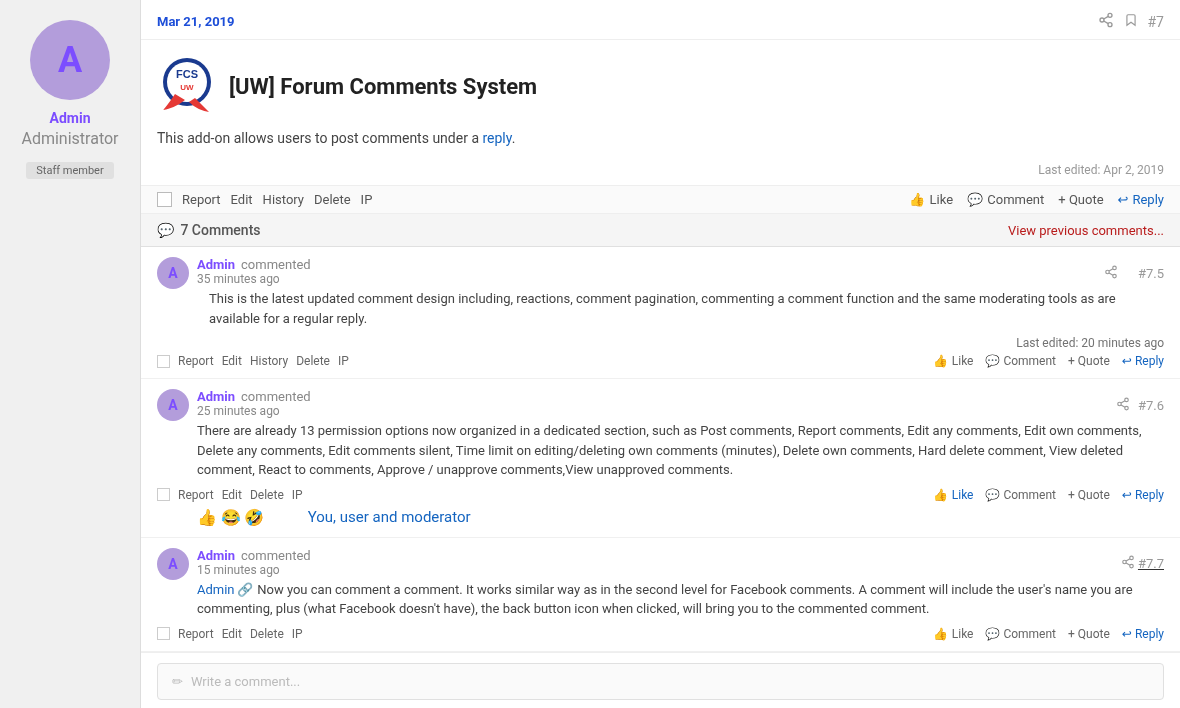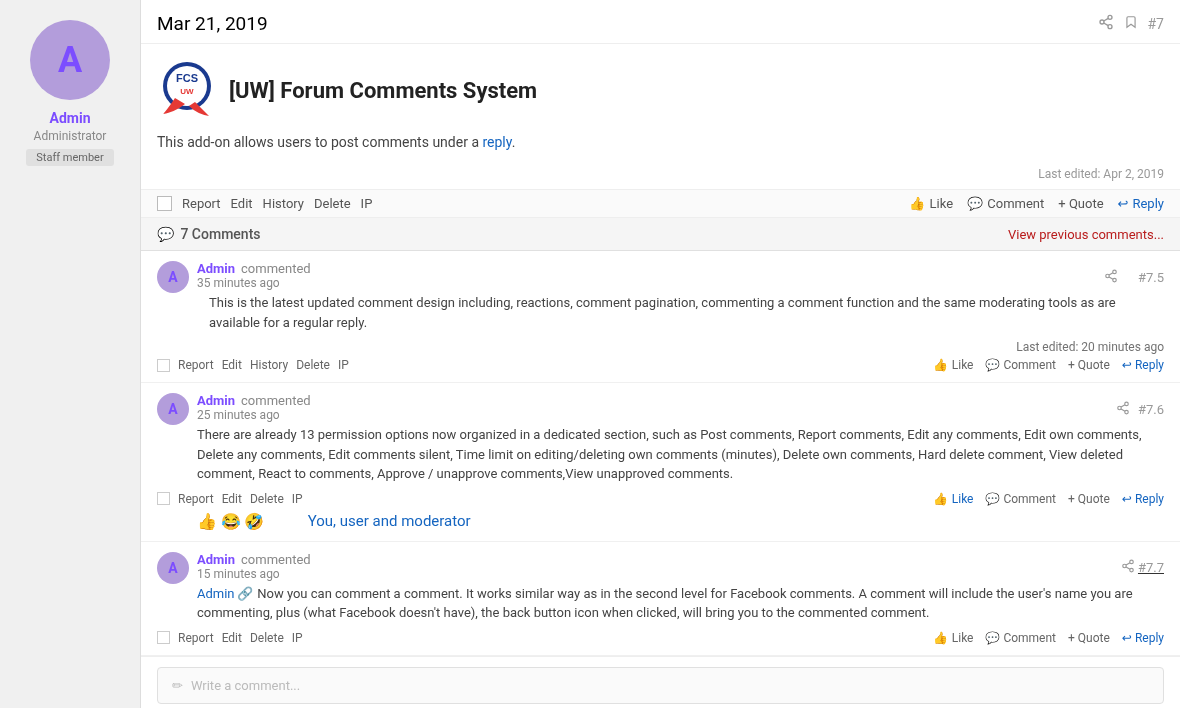--- a/index.html
+++ b/index.html
@@ -2,29 +2,29 @@
 <html><head>
   <meta charset="utf-8">
   <style>
     * { box-sizing: border-box; margin: 0; padding: 0; }
     body { font-family: -apple-system, BlinkMacSystemFont, 'Segoe UI', Roboto, sans-serif; font-size: 14px; background: #f0f0f0; color: #333; width: 1180px; height: 708px; overflow: hidden; display: flex; }
 
     
     .sidebar { width: 140px; background: #f0f0f0; display: flex; flex-direction: column; align-items: center; padding-top: 20px; flex-shrink: 0; }
     .avatar-circle { width: 80px; height: 80px; border-radius: 50%; background: #b39ddb; display: flex; align-items: center; justify-content: center; font-size: 36px; color: #7c4dff; font-weight: bold; margin-bottom: 10px; }
     .sidebar-username { font-weight: bold; color: #7c4dff; font-size: 14px; margin-bottom: 3px; }
-    .sidebar-role { color: #888; font-size: 12px; margin-bottom: 6px; }
-    .sidebar-badge { background: #e0e0e0; color: #666; font-size: 11px; padding: 2px 10px; border-radius: 3px; }
+    .sidebar-role { color: #888; font-size: 16px; margin-bottom: 6px; }
+    .sidebar-badge { background: #e0e0e0; color: #666; font-size: 11px; padding: 2px 10px; border-radius: 3px; margin-top: 8px; }
 
     
     .main { flex: 1; background: #fff; overflow-y: auto; border-left: 1px solid #ddd; }
 
     
     .post-header { display: flex; justify-content: space-between; align-items: center; padding: 12px 16px 8px 16px; border-bottom: 1px solid #eee; }
-    .post-date { color: #000000; font-size: 19px; }
+    .post-date { color: #1d4ed8; font-size: 13px; font-weight: bold; }
     .post-header-right { display: flex; align-items: center; gap: 10px; color: #888; font-size: 14px; }
     .post-num { color: #999; }
 
     
     .post-body { padding: 16px 16px 10px 16px; }
     .post-title-row { display: flex; align-items: center; gap: 12px; margin-bottom: 10px; }
     .fcs-logo { width: 60px; height: 60px; flex-shrink: 0; }
     .post-title { font-size: 22px; font-weight: bold; color: #222; }
     .post-content { font-size: 14px; color: #444; line-height: 1.5; margin-top: 12px; }
     .post-content a { color: #1565c0; text-decoration: none; }

